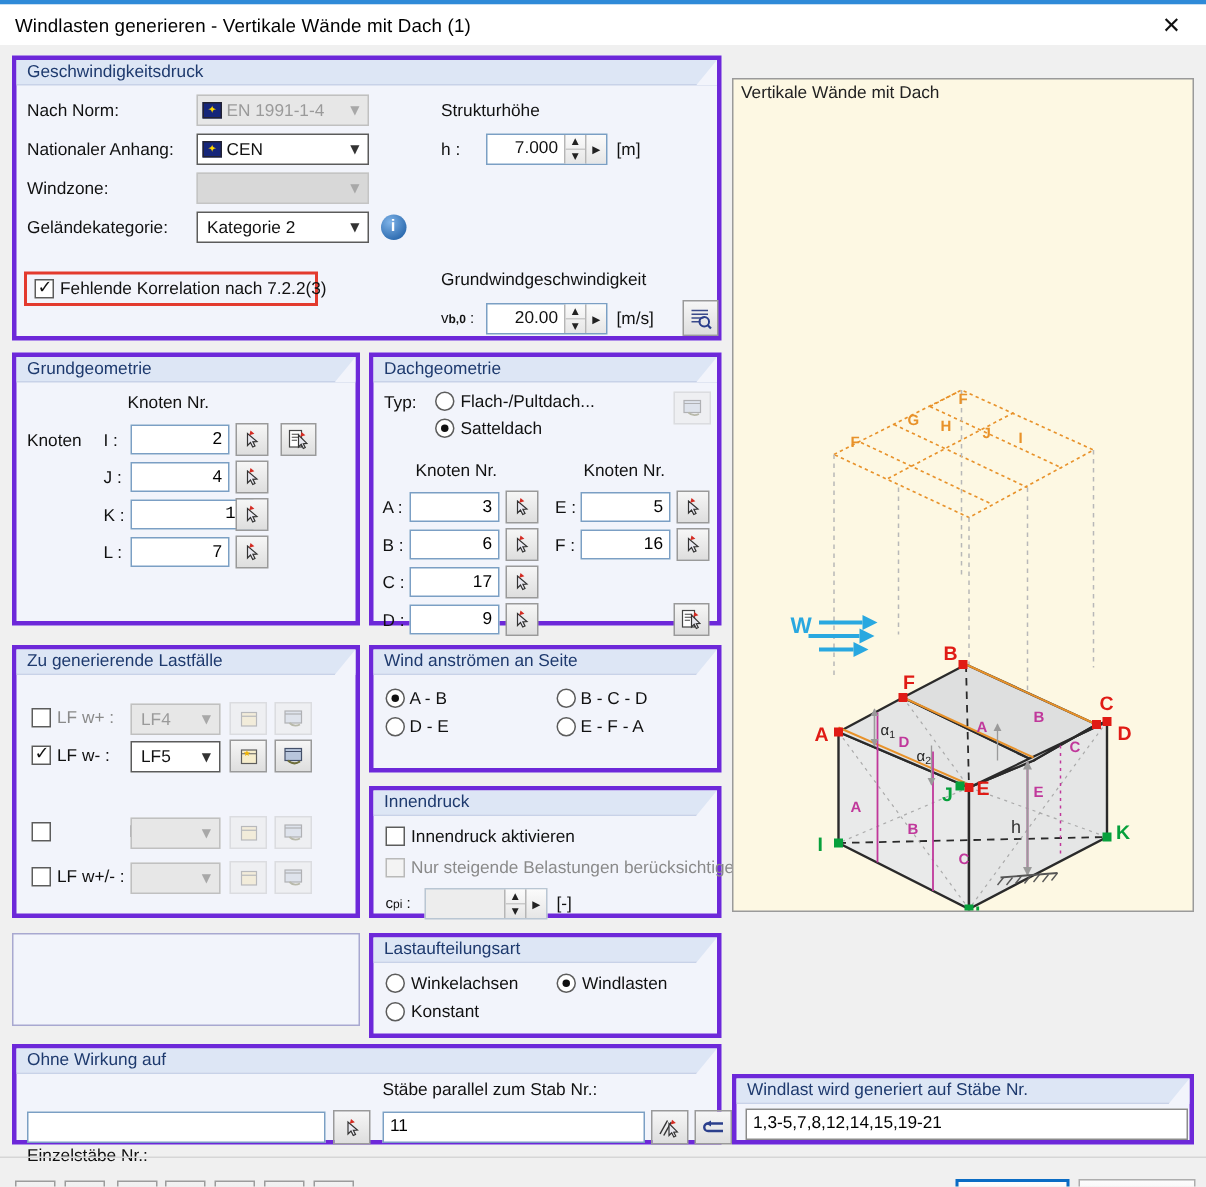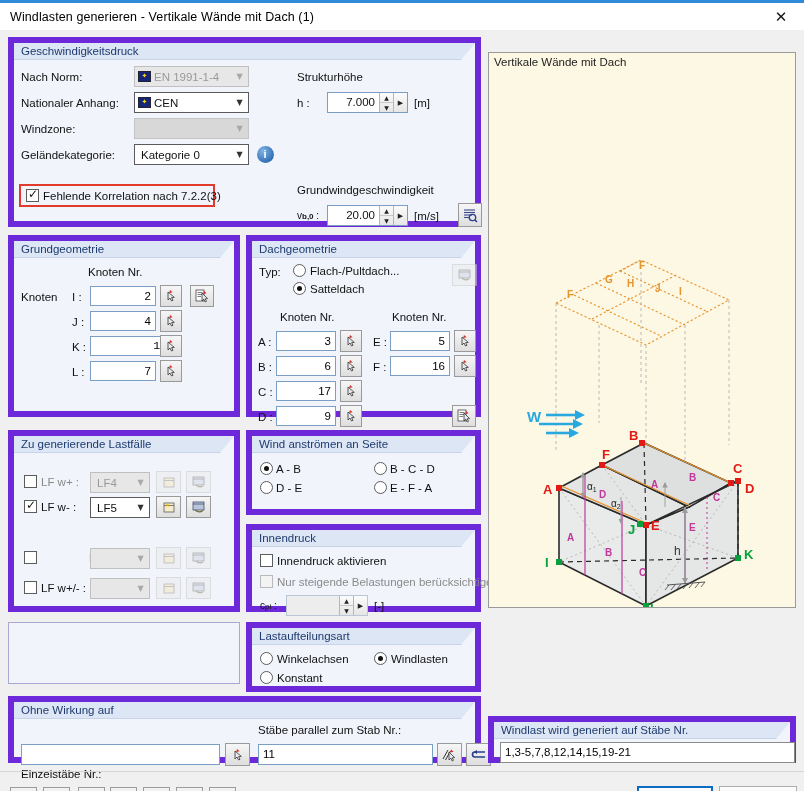--- a/index.html
+++ b/index.html
@@ -33,21 +33,21 @@
     display:flex; align-items:center; justify-content:center;
     cursor:pointer; font-size:15px; color:#111; font-family:"DejaVu Sans", sans-serif;
   }
 
   
   .content { position:relative; flex:1 1 auto; }
 
   
   .gb {
     position:absolute;
-    border:6px solid #6d28d9;
+    border:3px solid #6d28d9;
     background:#f2f4fb;
   }
   .gb > .gb-hd {
     height:17px; line-height:17px;
     background: linear-gradient(to bottom,#dde6f5,#dde6f5);
     color:#1e3a6e; font-size:11.5px;
     padding-left:7px;
     border-bottom:1px solid #c8d2e8;
     position:relative;
   }
@@ -183,21 +183,21 @@
           <span class="cbtxt">CEN</span>
           <span class="arw">▼</span>
         </div>
 
         <div class="cb gray" style="left:120px; top:58px; width:115px;">
           <span class="cbtxt"></span>
           <span class="arw" style="color:#a8a8a8">▼</span>
         </div>
 
         <div class="cb" style="left:120px; top:84px; width:115px;">
-          <span class="cbtxt">Kategorie 0</span>
+          <span class="cbtxt">Kategorie 2</span>
           <span class="arw">▼</span>
         </div>
 
         <div class="btn" style="left:241px; top:84px; width:20px; height:20px; border-radius:2px; background:none; border:none;">
           <span style="width:17px;height:17px;border-radius:50%;background:radial-gradient(circle at 35% 30%,#7fb3e8,#14559e);
                        color:#fff;font-size:11px;font-weight:bold;display:flex;align-items:center;justify-content:center;">i</span>
         </div>
 
         <div class="redbox" style="left:5px; top:124px; width:196px; height:23px;"></div>
         <div class="ck on" style="left:12px; top:129px;"></div>

